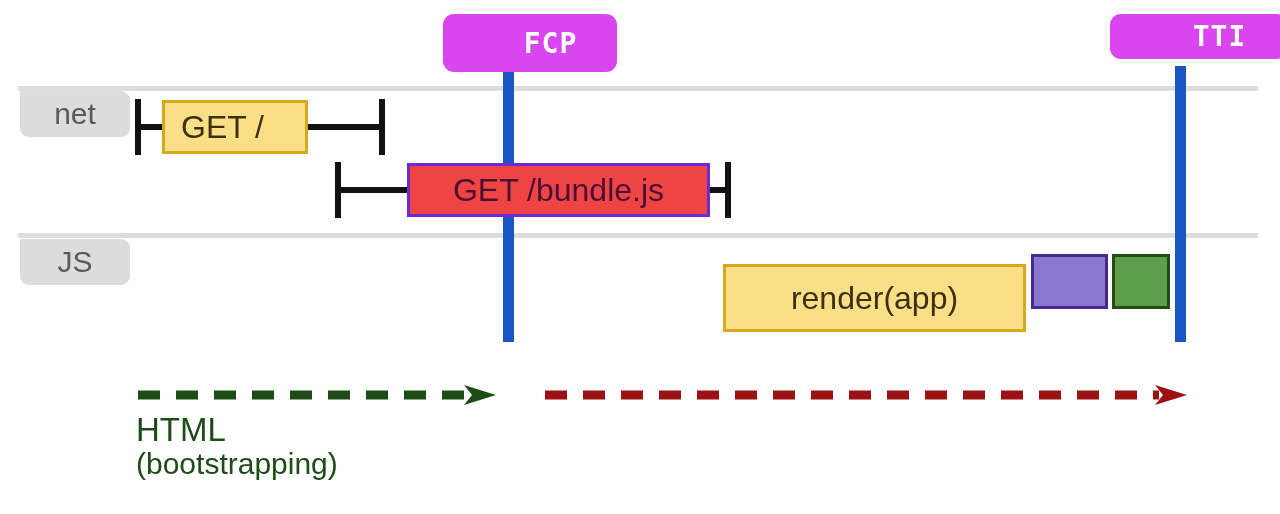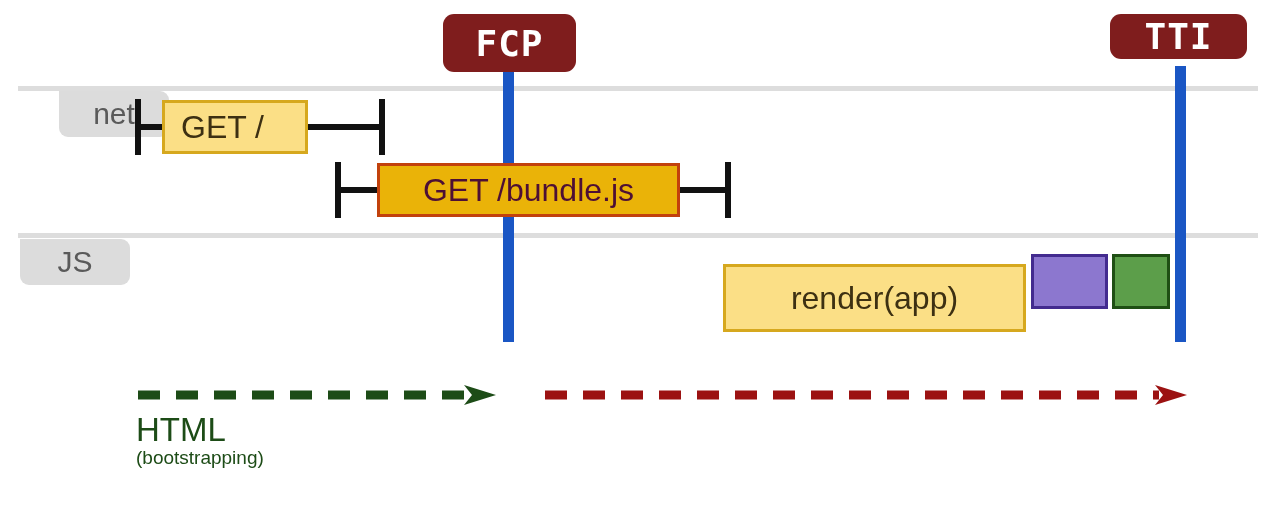--- a/index.html
+++ b/index.html
@@ -41,51 +41,51 @@
     align-items: center;
     justify-content: center;
     padding: 0 14px;
   }
   #chip-net {
     left: 20px;
     top: 91px;
     width: 82px;
     height: 46px;
     border-top-left-radius: 0;
-    margin-left: 39px;
   }
   #chip-js {
     left: 20px;
     top: 239px;
     width: 82px;
     height: 46px;
     border-top-left-radius: 0;
   }
 
   
   .milestone-line {
     position: absolute;
     width: 11px;
     background: #1a56c4;
   }
   #fcp-line { left: 503px; top: 66px; height: 276px; }
   #tti-line { left: 1175px; top: 66px; height: 276px; }
 
   .milestone-badge {
     position: absolute;
-    background: #7f1d1d;
+    background: #d946ef;
     border-radius: 11px;
     color: #ffffff;
     font-family: "DejaVu Sans Mono", "Liberation Mono", monospace;
     font-weight: bold;
-    font-size: 36px;
+    font-size: 28px;
     letter-spacing: 1px;
     display: flex;
     align-items: center;
     justify-content: center;
+    padding-left: 41px;
   }
   #fcp-badge { left: 443px; top: 14px; width: 133px; height: 58px; }
   #tti-badge { left: 1110px; top: 14px; width: 137px; height: 45px; }
 
   
   .whisker-group { position: absolute; }
   .whisker-stem {
     position: absolute;
     height: 6px;
     background: #111111;
@@ -113,23 +113,24 @@
     text-align: center;
   }
   .task-box.centered { justify-content: center; }
 
   .box-yellow {
     background: #fbdf86;
     border: 3px solid #d6a81e;
     color: #3d3012;
   }
   .box-pink {
-    background: #eab308;
-    border: 3px solid #c2410c;
+    background: #ef4444;
+    border: 3px solid #6d28d9;
     color: #4d0f35;
+    margin-left: 30px;
   }
   .box-purple {
     background: #8c77cf;
     border: 3px solid #432b8f;
   }
   .box-green {
     background: #5c9e4a;
     border: 3px solid #1f4f14;
   }
 
@@ -148,21 +149,21 @@
 
   
   .phase { position: absolute; }
   .phase-arrow { position: absolute; top: 0; left: 0; }
   .phase-caption {
     position: absolute;
     text-align: left;
     line-height: 1.08;
   }
   .phase-caption .title { font-size: 33px; display: block; }
-  .phase-caption .sub   { font-size: 19px; display: block; }
+  .phase-caption .sub   { font-size: 30px; display: block; }
 
   #phase-html { left: 136px; top: 384px; width: 360px; height: 22px; }
   #caption-html { left: 136px; top: 412px; width: 360px; color: #1d4c17; }
 
   #phase-client { left: 543px; top: 384px; width: 644px; height: 22px; }
   #caption-client { left: 543px; top: 412px; width: 644px; color: #9c1212; }
 </style>
 </head>
 <body>
 

